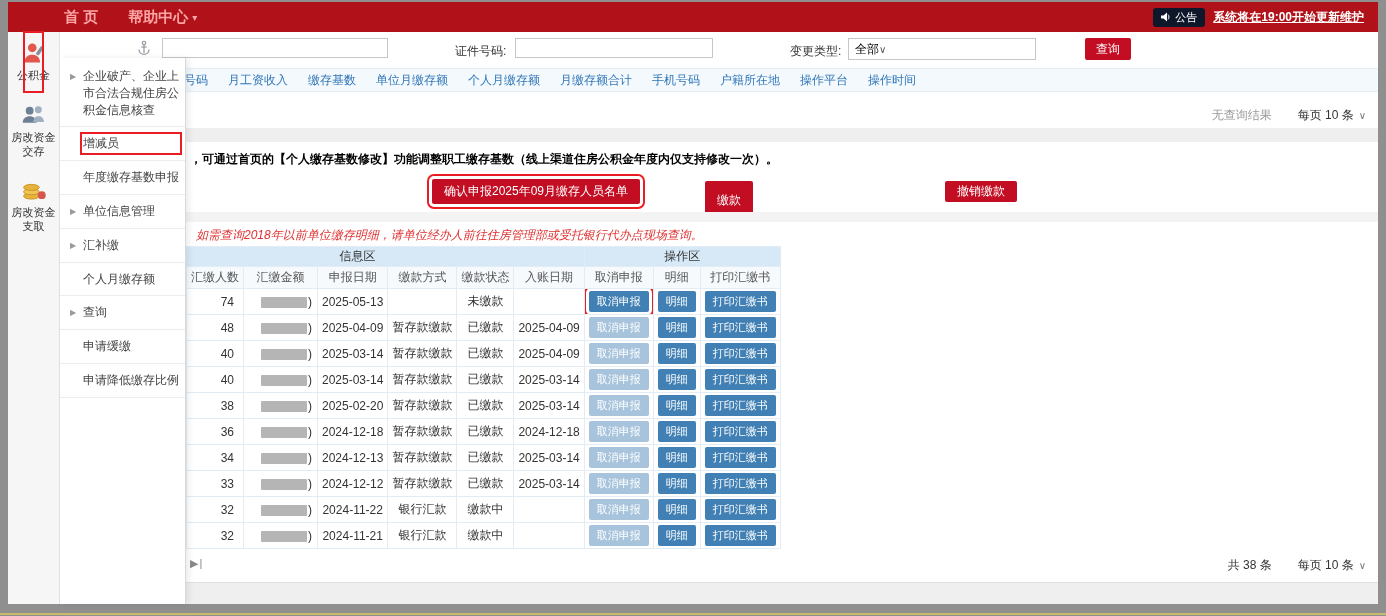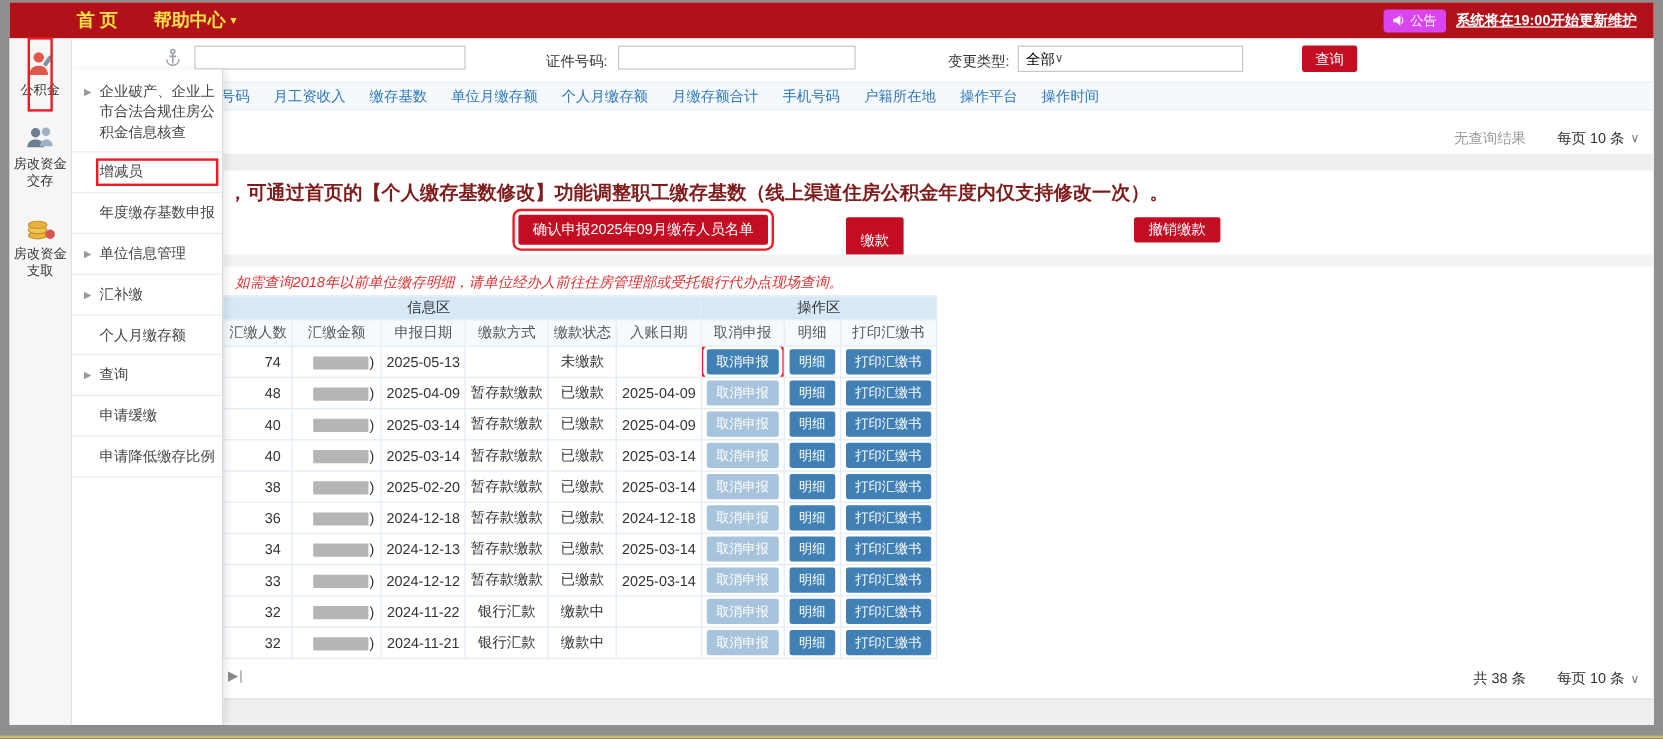--- a/index.html
+++ b/index.html
@@ -6,24 +6,24 @@
   body{
     width:1386px;height:616px;position:relative;overflow:hidden;
     background:#8f8f8f;
     font-family:"Liberation Sans", sans-serif;
   }
   body::after{content:"";position:absolute;left:0;right:0;bottom:1px;height:2px;background:#c9ba6b;}
   .app{position:absolute;left:8px;right:8px;top:2px;bottom:12px;background:#fff;}
 
   
   .topbar{position:absolute;left:0;right:0;top:0;height:30px;background:#b11219;display:flex;align-items:center;padding-left:56px;box-sizing:border-box;}
-  .nav-item{color:#fde047;font-size:15px;font-weight:bold;margin-right:30px;cursor:pointer;white-space:nowrap;display:flex;align-items:center;gap:4px;}
+  .nav-item{color:#fca5a5;font-size:15px;font-weight:bold;margin-right:30px;cursor:pointer;white-space:nowrap;display:flex;align-items:center;gap:4px;}
   .nav-item .caret{font-size:10px;font-weight:normal;}
   .notice{margin-left:auto;display:flex;align-items:center;gap:8px;padding-right:14px;}
-  .badge{background:#d946ef;color:#fff;font-size:11px;padding:2px 8px;border-radius:3px;display:flex;align-items:center;gap:4px;white-space:nowrap;}
+  .badge{background:#0f172a;color:#fff;font-size:11px;padding:2px 8px;border-radius:3px;display:flex;align-items:center;gap:4px;white-space:nowrap;}
   .notice-link{color:#fff;font-size:12px;text-decoration:underline;cursor:pointer;white-space:nowrap;font-weight:bold;}
 
   
   .iconbar{position:absolute;left:0;top:30px;width:52px;bottom:0;background:#f6f6f6;border-right:1px solid #e2e2e2;box-sizing:border-box;padding-top:4px;display:flex;flex-direction:column;gap:10px;}
   .icon-item{margin:0 20px;padding:4px 0 5px;display:flex;flex-direction:column;align-items:center;gap:3px;cursor:pointer;}
   .icon-item .ilabel{font-size:11px;color:#333;line-height:1.25;text-align:center;white-space:nowrap;}
   .icon-item.annotated{outline:2px solid #ec1c24;}
 
   
   .menupanel{position:absolute;left:52px;top:56px;width:126px;bottom:0;background:#fff;border-right:1px solid #d9d9d9;box-shadow:3px 0 6px rgba(0,0,0,.08);z-index:6;box-sizing:border-box;}
@@ -51,21 +51,21 @@
   .results-header{position:absolute;left:0;right:0;top:36px;height:24px;background:#f4f9fd;border-top:1px solid #e6eef5;border-bottom:1px solid #e6eef5;display:flex;align-items:center;padding-left:100px;gap:20px;box-sizing:border-box;overflow:hidden;}
   .rth{color:#3077b8;font-size:12px;white-space:nowrap;}
   .results-pagination{position:absolute;right:12px;top:72px;height:22px;display:flex;gap:26px;align-items:center;font-size:12px;}
   .empty-text{color:#999;}
   .pagesize{color:#333;display:flex;align-items:center;gap:5px;cursor:pointer;}
   .pagesize .caret{color:#777;font-size:10px;}
 
   .band1{position:absolute;left:0;right:0;top:96px;height:14px;background:#efefef;}
   .band2{position:absolute;left:0;right:0;top:180px;height:10px;background:#f3f3f3;}
 
-  .note-orange{position:absolute;left:130px;top:119px;font-size:16px;font-weight:bold;color:#7f1d1d;white-space:nowrap;}
+  .note-orange{position:absolute;left:130px;top:119px;font-size:12px;font-weight:bold;color:#000000;white-space:nowrap;}
   .note-red{position:absolute;left:136px;top:195px;font-size:12px;font-style:italic;color:#e02f2f;white-space:nowrap;}
 
   .btn-confirm{position:absolute;left:372px;top:147px;height:25px;padding:0 12px;}
   .btn-pay{position:absolute;left:645px;top:149px;height:39px;padding:0 12px;}
   .btn-cancelpay{position:absolute;left:885px;top:149px;height:21px;padding:0 12px;}
   .annotated{outline:2px solid #ec1c24;outline-offset:3px;}
 
   
   .remit-table{position:absolute;left:70px;top:214px;border-collapse:collapse;table-layout:fixed;background:#fff;}
   .remit-table th,.remit-table td{border:1px solid #e2ecf4;font-size:12px;color:#333;padding:0 4px;box-sizing:border-box;overflow:hidden;white-space:nowrap;}

